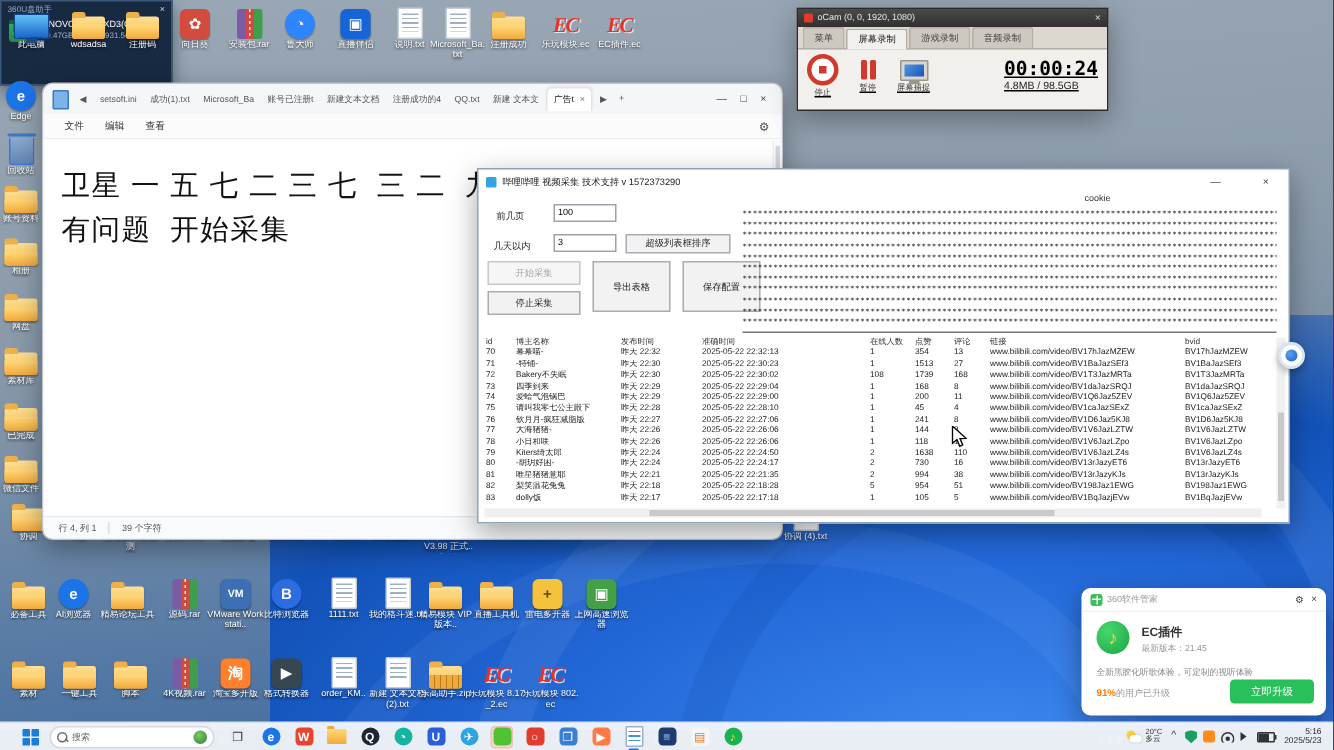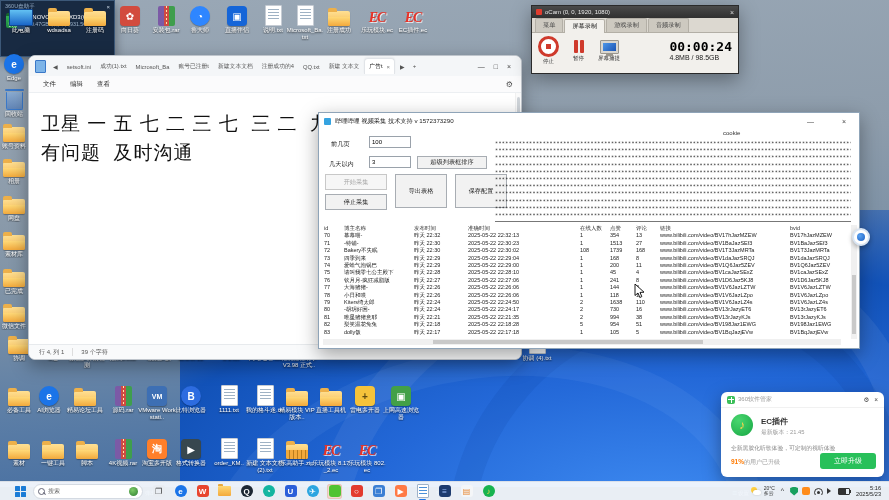--- a/index.html
+++ b/index.html
@@ -81,21 +81,21 @@
   .cl-hthumb{position:absolute;top:1px;height:4px;left:110px;width:270px;background:#c9c9c9;}
   
   .ocam{left:531px;top:5px;width:206px;height:67px;border:1px solid #2a2a2a;z-index:7;background:#f2f0ec;}
   .oc-title{height:12px;background:linear-gradient(#4a4a4a,#303030);display:flex;align-items:center;padding:0 4px;gap:3px;}
   .oc-ico{width:6px;height:6px;background:#e03c2e;border-radius:1px;}
   .oc-title .t{font-size:6px;color:#e8e8e8;}
   .oc-x{margin-left:auto;color:#ddd;font-size:7px;}
   .oc-tabs{height:14px;background:#dcd8d0;display:flex;align-items:flex-end;padding:0 3px;gap:1px;border-bottom:1px solid #b3afa6;}
   .oc-tab{font-size:6.2px;color:#444;padding:2px 7px;border:1px solid #b3afa6;border-bottom:none;border-radius:2px 2px 0 0;background:#cdc9c0;}
   .oc-tab.act{background:#f2f0ec;color:#111;position:relative;top:1px;}
-  .oc-body{display:flex;align-items:center;padding:3px 6px 0 6px;gap:12px;}
+  .oc-body{display:flex;align-items:center;padding:3px 6px 0 6px;gap:12px;text-decoration:underline;}
   .oc-item{display:flex;flex-direction:column;align-items:center;gap:1px;}
   .oc-item .cap{font-size:5.5px;color:#333;}
   .oc-stop{width:15px;height:15px;border:3px solid #cf3a2c;border-radius:50%;display:flex;align-items:center;justify-content:center;background:#fff;}
   .oc-stop i{width:5px;height:5px;background:#cf3a2c;}
   .oc-pause{width:15px;height:15px;display:flex;align-items:center;justify-content:center;gap:2px;}
   .oc-pause i{width:4px;height:13px;background:#cf3a2c;border-radius:1px;}
   .oc-mon{width:17px;height:12px;background:#d9d6cf;border:1px solid #9a968d;border-radius:1px;display:flex;align-items:center;justify-content:center;position:relative;}
   .oc-mon i{width:13px;height:8px;background:linear-gradient(135deg,#4f97e8,#1b55b4);}
   .oc-mon::after{content:"";position:absolute;bottom:-3px;left:5px;width:7px;height:2px;background:#9a968d;}
   .oc-right{margin-left:auto;text-align:left;}
@@ -547,21 +547,21 @@
     <div class="np-menubar">
       <span id="np-menu" style="display:flex;gap:2px;">
           <span class="np-menu-item">文件</span>
           <span class="np-menu-item">编辑</span>
           <span class="np-menu-item">查看</span>
         </span>
       <span class="np-gear">⚙</span>
     </div>
     <div class="np-body">
       <div class="np-line" style="top:18px;">卫星 一 五 七 二 三 七  三 二  九 零</div>
-      <div class="np-line" style="top:47px;">有问题  及时沟通</div>
+      <div class="np-line" style="top:47px;">有问题  开始采集</div>
       <div class="np-scrolltrack">
           <div class="np-thumb"></div>
         </div>
     </div>
     <div class="np-status">
       <span>行 4, 列 1</span>
       <span class="sep"></span>
       <span>39 个字符</span>
     </div>
   </div>

